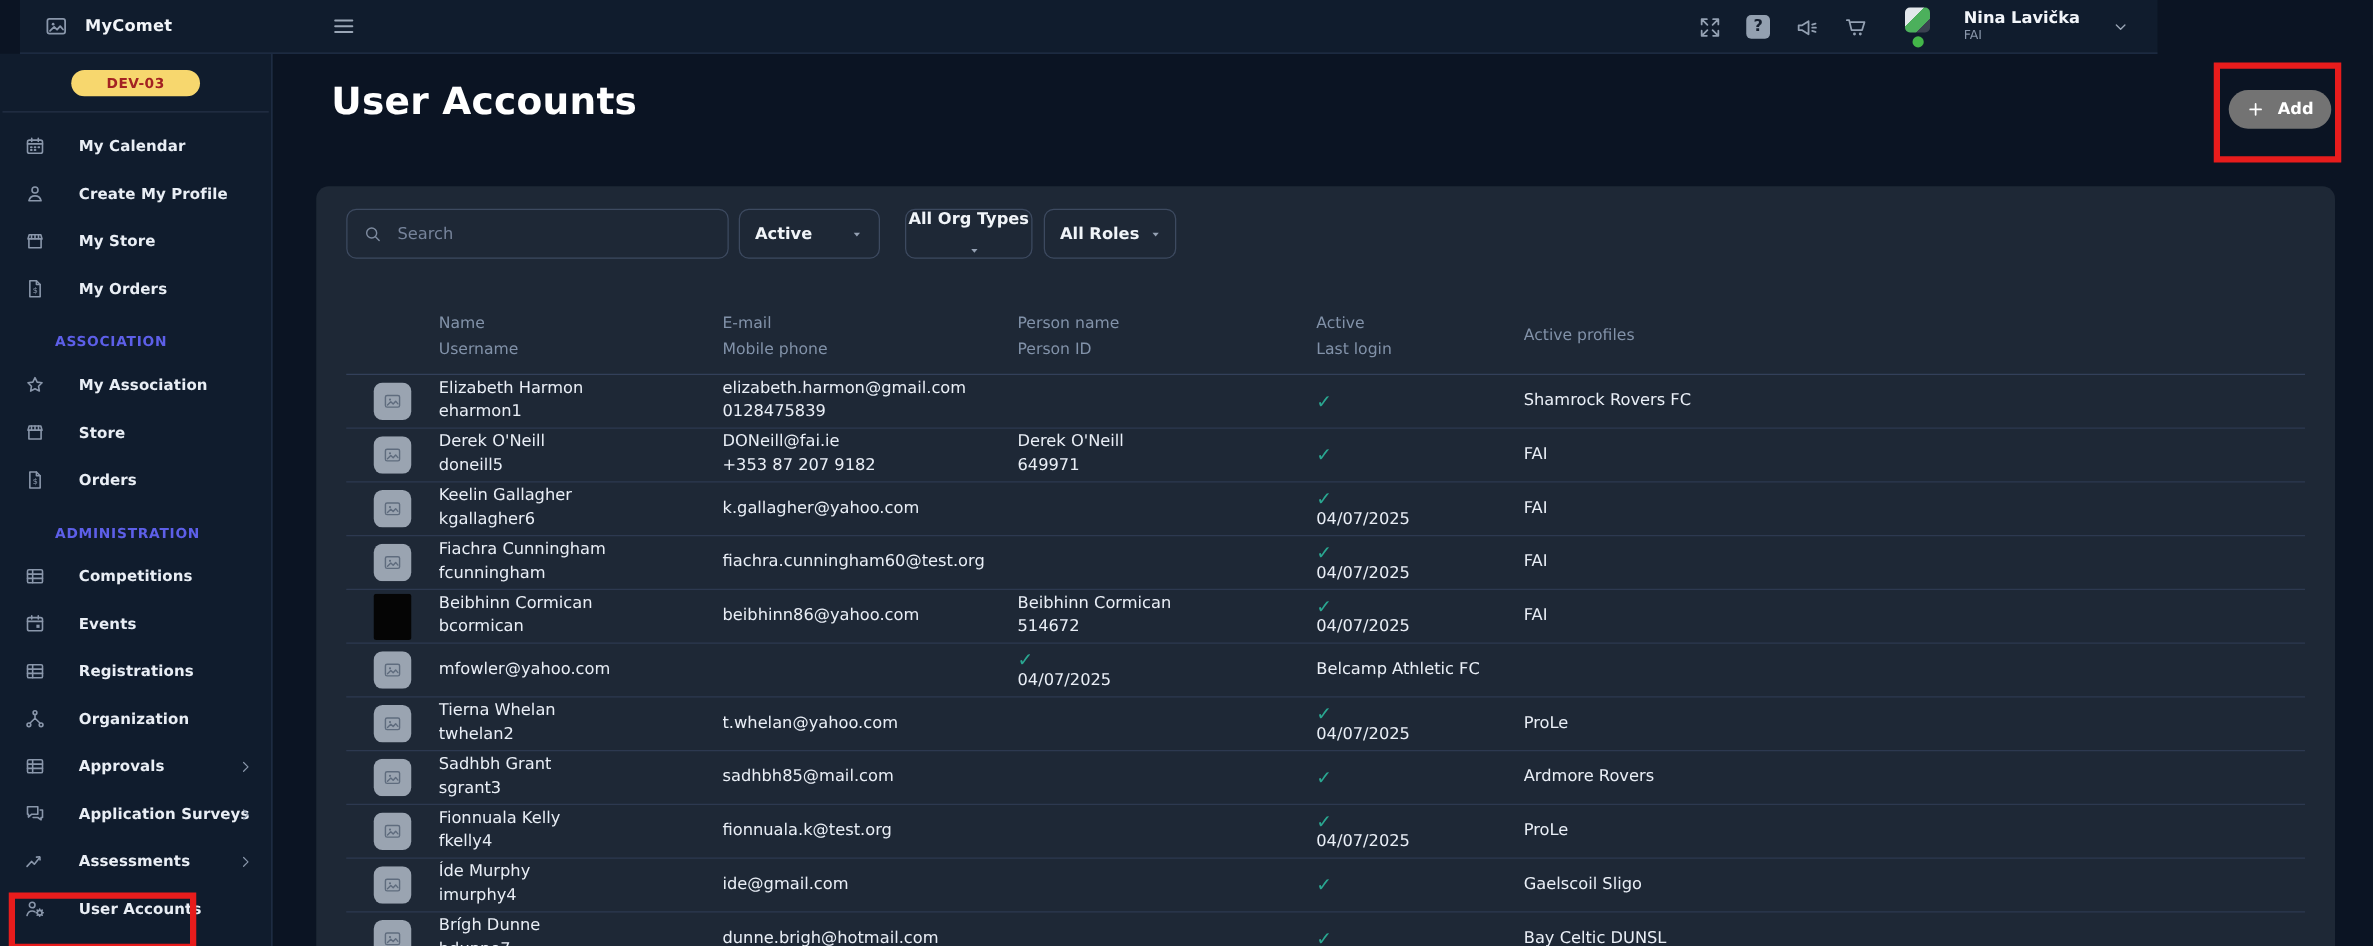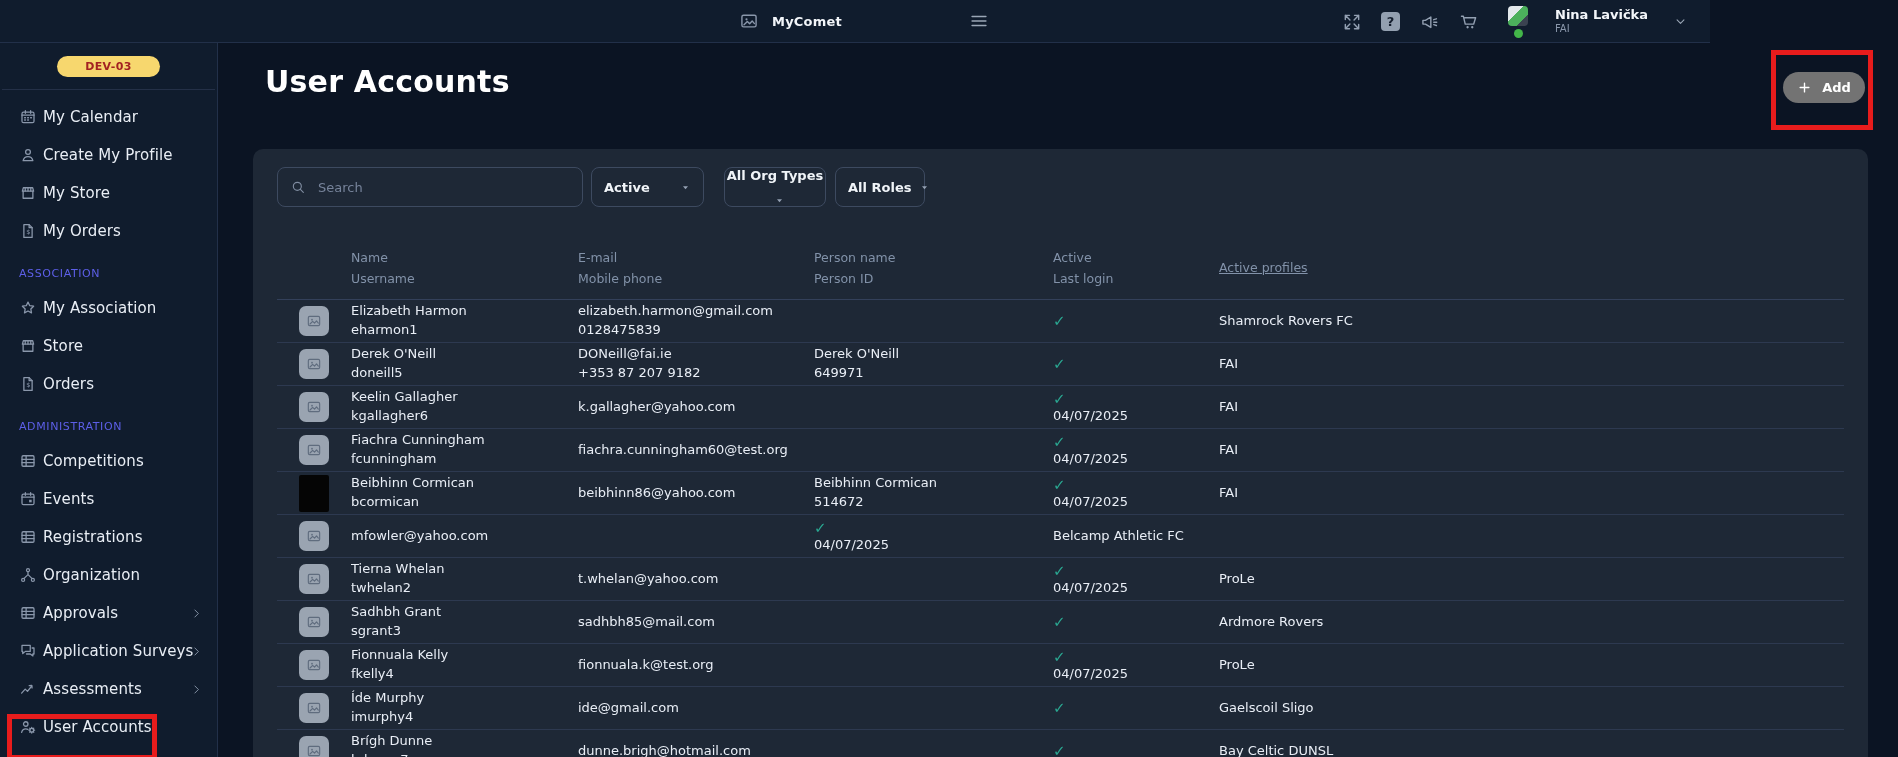--- a/index.html
+++ b/index.html
@@ -2,22 +2,22 @@
 <html><head>
 <meta charset="utf-8">
 <style>
   html,body{margin:0;padding:0;width:1898px;height:757px;overflow:hidden;
     background:#0b1423;font-family:"DejaVu Sans","Liberation Sans",sans-serif;
     -webkit-font-smoothing:antialiased;}
   *{box-sizing:border-box;}
   svg{display:block;}
 
   
-  .topbar{position:absolute;left:0;top:0;width:1710px;height:43px;background:#101c2d;
-    border-bottom:1px solid #223049;z-index:5;display:flex;align-items:center;justify-content:center;}
+  .topbar{position:absolute;left:16px;top:0;width:1710px;height:43px;background:#101c2d;
+    border-bottom:1px solid #223049;z-index:5;display:flex;align-items:center;}
   .logo-row{display:flex;align-items:center;gap:13px;padding-left:19px;width:218px;cursor:pointer;}
   .logo-icon{color:#8a97ab;width:20px;height:20px;}
   .logo-icon svg{width:20px;height:20px;}
   .logo-text{color:#f2f5f9;font-size:13px;font-weight:bold;letter-spacing:.2px;}
   .hamburger{color:#9aa6b6;width:22px;height:22px;margin-left:30px;cursor:pointer;background:none;border:none;padding:0;}
   .hamburger svg{width:22px;height:22px;}
   .topbar-right{position:absolute;right:22px;top:0;height:43px;display:flex;align-items:center;gap:19px;}
   .tb-icon{color:#93a0b2;width:20px;height:20px;cursor:pointer;}
   .tb-icon svg{width:20px;height:20px;}
   .qbox{width:19px;height:19px;border-radius:4px;background:#93a0b0;color:#141e2d;
@@ -35,25 +35,25 @@
   
   .sidebar{position:absolute;left:0;top:43px;width:218px;height:714px;background:#101c2d;
     border-right:1px solid #223049;z-index:4;}
   .badge-row{display:flex;justify-content:center;padding:13px 0 12px;}
   .dev-badge{background:#f7d76e;color:#a32222;font-size:11px;font-weight:bold;
     padding:4px 28px;border-radius:12px;letter-spacing:.4px;}
   .sidebar-divider{border:none;border-top:1px solid #243047;margin:0 2px 8px;}
   .nav-item{display:flex;align-items:center;height:38px;padding:0 14px 0 19px;cursor:pointer;position:relative;}
   .nav-icon{width:18px;height:18px;color:#8a97ab;flex:0 0 18px;}
   .nav-icon svg{width:18px;height:18px;}
-  .nav-label{color:#e9eef5;font-size:15px;font-weight:normal;margin-left:6px;letter-spacing:.1px;}
+  .nav-label{color:#e9eef5;font-size:12px;font-weight:bold;margin-left:26px;letter-spacing:.1px;}
   .nav-chevron{position:absolute;right:14px;color:#8a97ab;width:13px;height:13px;}
   .nav-chevron svg{width:13px;height:13px;}
-  .nav-header{color:#5d5fe8;font-size:11px;font-weight:normal;letter-spacing:.6px;
-    padding:17px 0 9px 19px;}
+  .nav-header{color:#5d5fe8;font-size:11px;font-weight:bold;letter-spacing:.6px;
+    padding:17px 0 9px 19px;margin-left:25px;}
 
   
   .content{position:absolute;left:219px;top:44px;right:0;bottom:0;background:#0b1423;}
   .page-title{position:absolute;left:46px;top:20px;margin:0;color:#ffffff;
     font-size:30px;font-weight:800;letter-spacing:.2px;}
   .add-btn{position:absolute;left:1564px;top:28px;width:82px;height:31px;border:none;
     border-radius:16px;background:#737373;color:#ffffff;font-size:13px;font-weight:bold;
     display:flex;align-items:center;justify-content:center;gap:10px;cursor:pointer;
     font-family:inherit;}
   .add-btn .plus{width:15px;height:15px;color:#fff;}
@@ -71,21 +71,21 @@
   .search-box input{flex:1;background:transparent;border:none;outline:none;color:#eef2f8;
     font-size:13px;font-family:inherit;}
   .search-box input::placeholder{color:#76839a;}
   .select{height:40px;border:1px solid #3d4a60;border-radius:8px;display:flex;
     align-items:center;justify-content:space-between;padding:0 12px;cursor:pointer;}
   .select .sel-label{color:#f0f4f8;font-size:13px;font-weight:bold;white-space:nowrap;}
   .select .caret{width:11px;height:11px;color:#95a1b3;margin-left:8px;}
   .select .caret svg{width:11px;height:11px;}
   .sel-status{width:113px;margin-left:8px;}
   .sel-org{width:102px;margin-left:20px;flex-direction:column;}
-  .sel-role{width:90px;margin-left:9px;}
+  .sel-role{width:106px;margin-left:9px;}
 
   
   .tgrid{display:grid;grid-template-columns:74px 227px 236px 239px 166px 1fr;align-items:center;}
   .thead{margin-top:41px;padding-bottom:10px;border-bottom:1px solid #33405a;}
   .thead .hcell{color:#8292a9;font-size:12.5px;line-height:1.65;font-weight:normal;align-self:start;}
   .trow{height:43px;border-bottom:1px solid #2d3950;cursor:pointer;}
   .cell{overflow:hidden;}
   .l1,.l2{color:#e9eef6;font-size:13px;line-height:1.45;white-space:nowrap;}
   .cell-avatar{display:flex;padding-left:22px;}
   .avatar{width:30px;height:30px;border-radius:7px;background:#9aa4b1;color:#5f6c7e;
@@ -399,21 +399,21 @@
           <div>Mobile phone</div>
       </div>
       <div class="hcell">
         <div>Person name</div>
           <div>Person ID</div>
       </div>
       <div class="hcell">
         <div>Active</div>
           <div>Last login</div>
       </div>
-      <div class="hcell" style="padding-top:10px;text-decoration:underline;">
+      <div class="hcell" style="padding-top:10px;">
         <div>Active profiles</div>
       </div>
     </div>
 
     <div id="table-body">
         <div class="tgrid trow">
     <div class="cell cell-avatar">
       <span class="avatar">
         <span>
                 <svg viewBox="0 0 24 24" fill="none" stroke="currentColor" stroke-width="1.7" stroke-linecap="round" stroke-linejoin="round">

